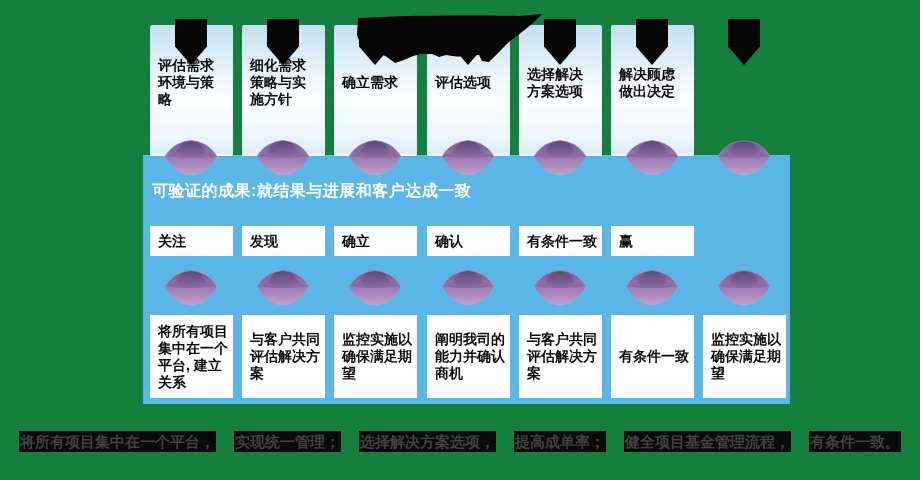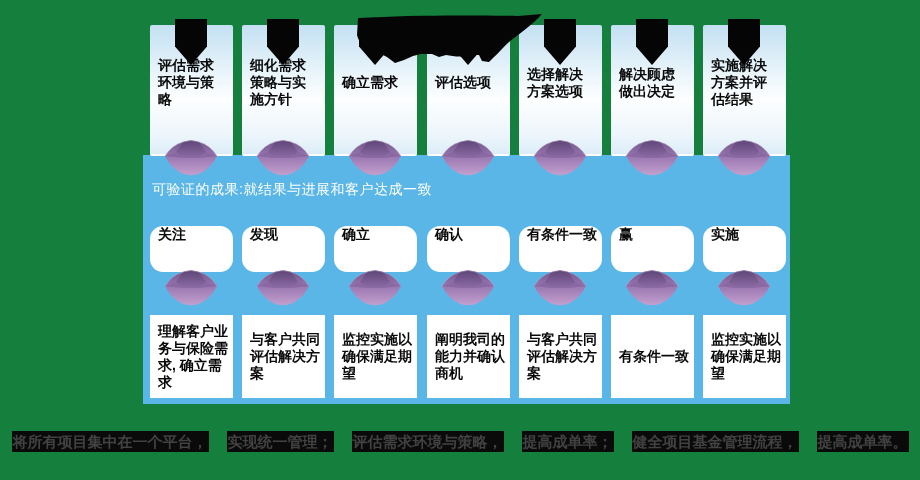--- a/index.html
+++ b/index.html
@@ -26,34 +26,34 @@
     position:absolute; left:25px; top:19px; width:32px; height:46px; background:#050505;
     clip-path:polygon(0 0, 100% 0, 100% 60%, 50% 100%, 0 60%);
     z-index:3;
   }
 
   .gem { position:absolute; width:56px; height:38px; left:13px; z-index:4; }
   .gem1 { top:139px; }
   .gem2 { top:269px; }
 
   .phase-card {
-    position:absolute; left:0; top:226px; width:83px; height:46px; background:#ffffff;
-    display:flex; align-items:flex-start; z-index:2;border-radius:13px;
+    position:absolute; left:0; top:226px; width:83px; height:30px; background:#ffffff;
+    display:flex; align-items:center; z-index:2;
   }
   .phase-card .txt { padding:0 4px 0 8px; font-size:14px; line-height:16px; font-weight:700; color:#0a0a0a; word-break:break-all; }
 
   .action-card {
     position:absolute; left:0; top:315px; width:83px; height:83px; background:#ffffff;
     display:flex; align-items:center; z-index:2;
   }
   .action-card .txt { padding:0 5px 0 8px; font-size:14px; line-height:17px; font-weight:700; color:#0a0a0a; word-break:break-all; }
 
   .banner-text {
     position:absolute; left:152px; top:181px; width:630px;
-    font-size:14px; font-weight:400; color:#ffffff; letter-spacing:0.5px; z-index:2;
+    font-size:16px; font-weight:700; color:#ffffff; letter-spacing:0.5px; z-index:2;
   }
 
   .swoosh { position:absolute; left:348px; top:10px; width:200px; height:58px; z-index:5; }
 
   .caption {
     position:absolute; left:0; top:431px; width:920px; text-align:center;
     font-size:15px; font-weight:700; line-height:21px; white-space:nowrap; z-index:1;
   }
   .caption .seg {
     display:inline-block; background:#0a0a0a; color:#424242; padding:0 1px; margin:0 9px;
@@ -97,21 +97,21 @@
     <svg class="gem gem1" viewBox="0 0 56 38">
         <use href="#gemShape"></use>
       </svg>
     <div class="phase-card">
         <div class="txt">关注</div>
       </div>
     <svg class="gem gem2" viewBox="0 0 56 38">
         <use href="#gemShape"></use>
       </svg>
     <div class="action-card">
-        <div class="txt">理解客户业务与保险需求, 确立需求</div>
+        <div class="txt">将所有项目集中在一个平台, 建立关系</div>
       </div>
   </div>
 
   <div class="col" style="left:242px">
     <div class="arrow"></div>
     <div class="stage-card">
         <div class="txt">细化需求策略与实施方针</div>
       </div>
     <svg class="gem gem1" viewBox="0 0 56 38">
         <use href="#gemShape"></use>
@@ -198,29 +198,23 @@
     <svg class="gem gem2" viewBox="0 0 56 38">
         <use href="#gemShape"></use>
       </svg>
     <div class="action-card">
         <div class="txt">有条件一致</div>
       </div>
   </div>
 
   <div class="col" style="left:703px">
     <div class="arrow"></div>
-    <div class="stage-card">
-        <div class="txt">实施解决方案并评估结果</div>
-      </div>
-    <svg class="gem gem1" viewBox="0 0 56 38">
-        <use href="#gemShape"></use>
-      </svg>
-    <div class="phase-card">
-        <div class="txt">实施</div>
-      </div>
+    <svg class="gem gem1" viewBox="0 0 56 38">
+        <use href="#gemShape"></use>
+      </svg>
     <svg class="gem gem2" viewBox="0 0 56 38">
         <use href="#gemShape"></use>
       </svg>
     <div class="action-card">
         <div class="txt">监控实施以确保满足期望</div>
       </div>
   </div>
 
   <svg class="swoosh" viewBox="0 0 200 58">
     <path d="M10,8
@@ -235,16 +229,16 @@
              L73,44 L65,46
              L56,50 L47,53 L39,47
              L31,43
              C21,41 11,35 9,25
              Z" fill="#050505"></path>
   </svg>
 
   <div class="banner-text">可验证的成果:就结果与进展和客户达成一致</div>
 
   <div class="caption">
-    <span class="seg">将所有项目集中在一个平台，</span><span class="seg">实现统一管理；</span><span class="seg">评估需求环境与策略，</span><span class="seg">提高成单率；</span><span class="seg">健全项目基金管理流程，</span><span class="seg">提高成单率。</span>
+    <span class="seg">将所有项目集中在一个平台，</span><span class="seg">实现统一管理；</span><span class="seg">选择解决方案选项，</span><span class="seg">提高成单率；</span><span class="seg">健全项目基金管理流程，</span><span class="seg">有条件一致。</span>
   </div>
 
 </div>
 
 </body></html>

